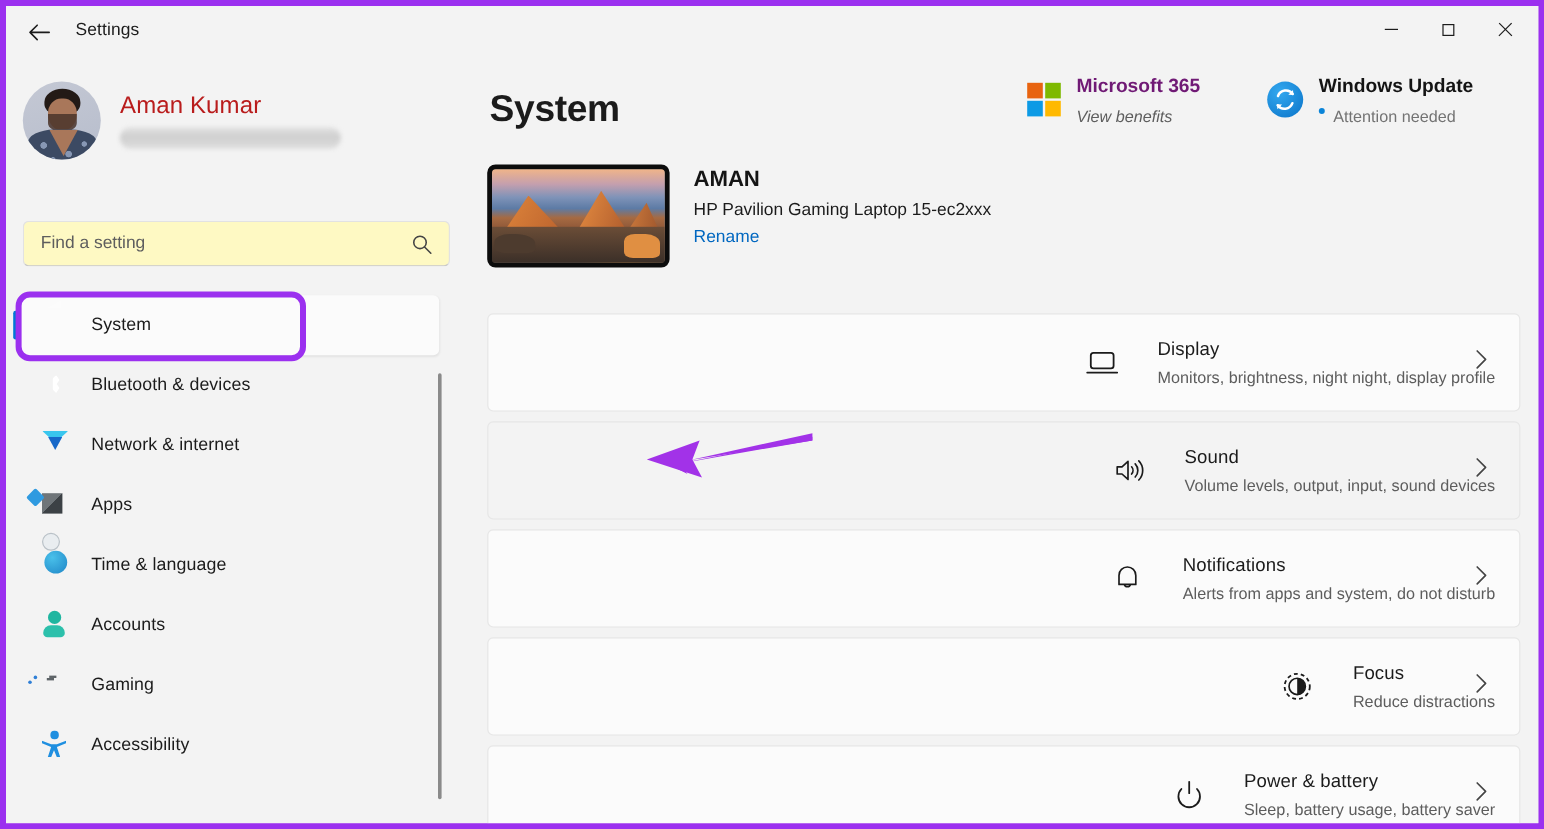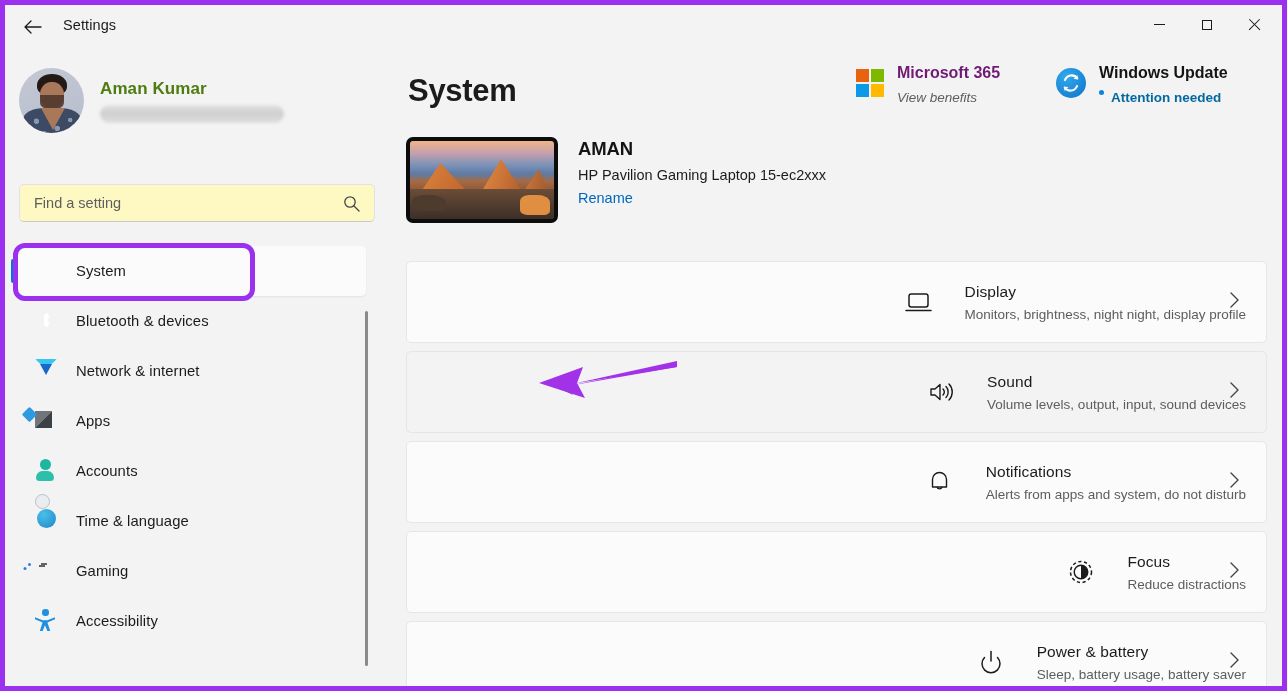--- a/index.html
+++ b/index.html
@@ -74,21 +74,21 @@
       background:#3c4a63; border-radius:38% 38% 0 0; }
   #avatar .shirt::before { content:""; position:absolute; left:18px; top:0; width:24px; height:22px;
       background:#a9775a; clip-path: polygon(50% 100%, 0 0, 100% 0); }
   #avatar .shirt::after { content:""; position:absolute; left:3px; top:6px; width:52px; height:24px;
       background: radial-gradient(circle at 20% 30%, #8fa0bd 2.5px, transparent 3px),
                   radial-gradient(circle at 60% 60%, #8fa0bd 2.5px, transparent 3px),
                   radial-gradient(circle at 85% 25%, #8fa0bd 2px, transparent 2.5px),
                   radial-gradient(circle at 35% 80%, #8fa0bd 2px, transparent 2.5px);
       opacity:.9; }
   #profile-text { display: flex; flex-direction: column; gap: 6px; }
-  #profile-name { font-size: 17px; font-weight: bold; color: #4d7c0f; letter-spacing: .1px; }
+  #profile-name { font-size: 20px; font-weight: normal; color: #b91c1c; letter-spacing: .1px; }
   #profile-email-redacted {
     width: 184px; height: 18px; border-radius: 9px;
     background: linear-gradient(180deg,#e2e2e2,#cfcfcf 45%,#dedede);
     filter: blur(1.6px);
   }
 
   #search-box {
     position: absolute; left: 14px; top: 136px; width: 356px; height: 38px;
     background: #fef9c3; border: 1px solid #e2e2e2; border-bottom: 1.6px solid #c9c9c9;
     border-radius: 5px; cursor: text;
@@ -215,21 +215,21 @@
   #ms-logo i { display: block; }
   #m365-text { display: flex; flex-direction: column; }
   #m365-title { font-size: 16px; font-weight: bold; color: #701a75; }
   #m365-sub { font-size: 13.5px; color: #5e5e5e; margin-top: 8px; font-style: italic; }
 
   #winupdate { position: absolute; left: 676px; top: 16px; display: flex; align-items: flex-start; gap: 13px; cursor: pointer; }
   #update-icon { width: 30px; height: 30px; border-radius: 50%; flex: none; margin-top: 4px;
     background: radial-gradient(circle at 35% 30%, #33a8ef, #0a73c8); position: relative; }
   #wu-text { display: flex; flex-direction: column; }
   #wu-title { font-size: 16px; font-weight: bold; color: #141414; }
-  #wu-sub { font-size: 13.5px; color: #0369a1; margin-top: 8px; display: flex; align-items: flex-start; gap: 7px; font-weight: bold; }
+  #wu-sub { font-size: 13.5px; color: #737373; margin-top: 8px; display: flex; align-items: flex-start; gap: 7px; }
   #wu-dot { width: 5px; height: 5px; border-radius: 50%; background: #0a84d8; flex: none; }
 
   #cards { position: absolute; left: 26px; top: 213px; width: 861px; }
   .card {
     height: 82px; margin-bottom: 8px; background: #fbfbfb;
     border: 1px solid #e6e6e6; border-radius: 5px;
     display: flex; align-items: center; padding: 0 20px 0 26px; cursor: pointer;
     position: relative;
     justify-content: flex-end;
   }
@@ -314,27 +314,27 @@
         <span class="nav-label">Network &amp; internet</span>
       </div>
 
 
       <div class="nav-item">
         <span class="nav-icon"><span class="ic-apps"></span></span>
         <span class="nav-label">Apps</span>
       </div>
 
       <div class="nav-item">
+        <span class="nav-icon"><span class="ic-time"><span>L</span></span></span>
+        <span class="nav-label">Time &amp; language</span>
+      </div>
+
+      <div class="nav-item">
         <span class="nav-icon"><span class="ic-acct"></span></span>
         <span class="nav-label">Accounts</span>
-      </div>
-
-      <div class="nav-item">
-        <span class="nav-icon"><span class="ic-time"><span>L</span></span></span>
-        <span class="nav-label">Time &amp; language</span>
       </div>
 
       <div class="nav-item">
         <span class="nav-icon"><span class="ic-game"></span></span>
         <span class="nav-label">Gaming</span>
       </div>
 
       <div class="nav-item">
         <span class="nav-icon"><span class="ic-acces"></span></span>
         <span class="nav-label">Accessibility</span>

